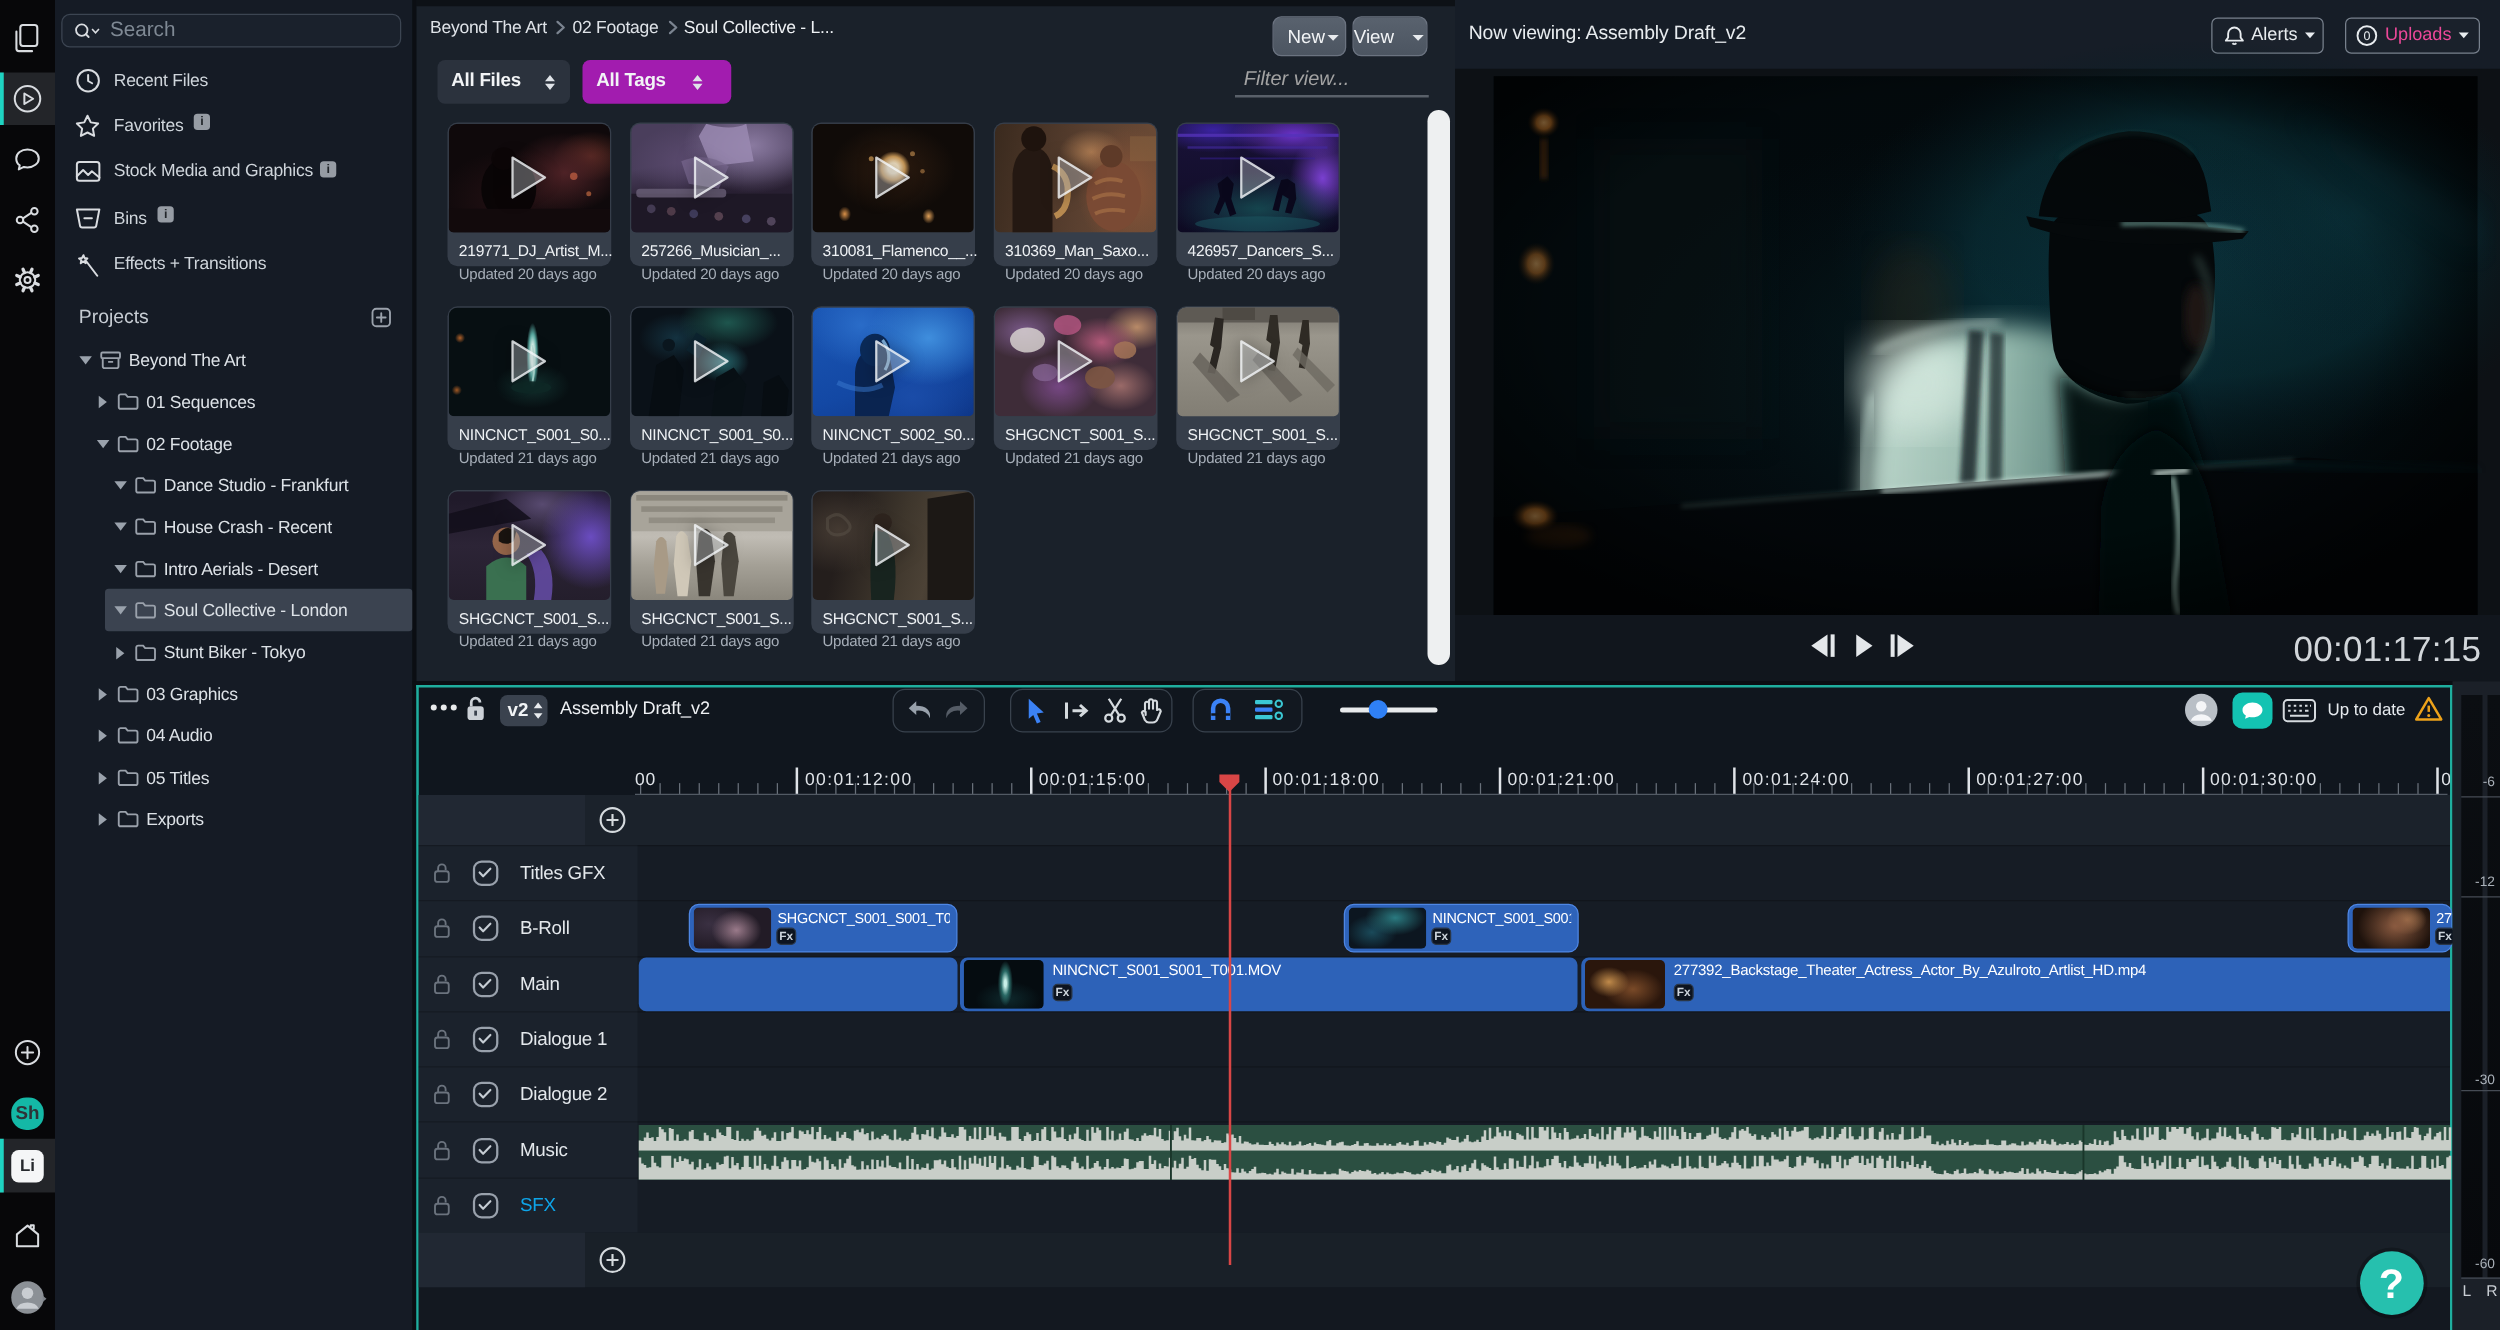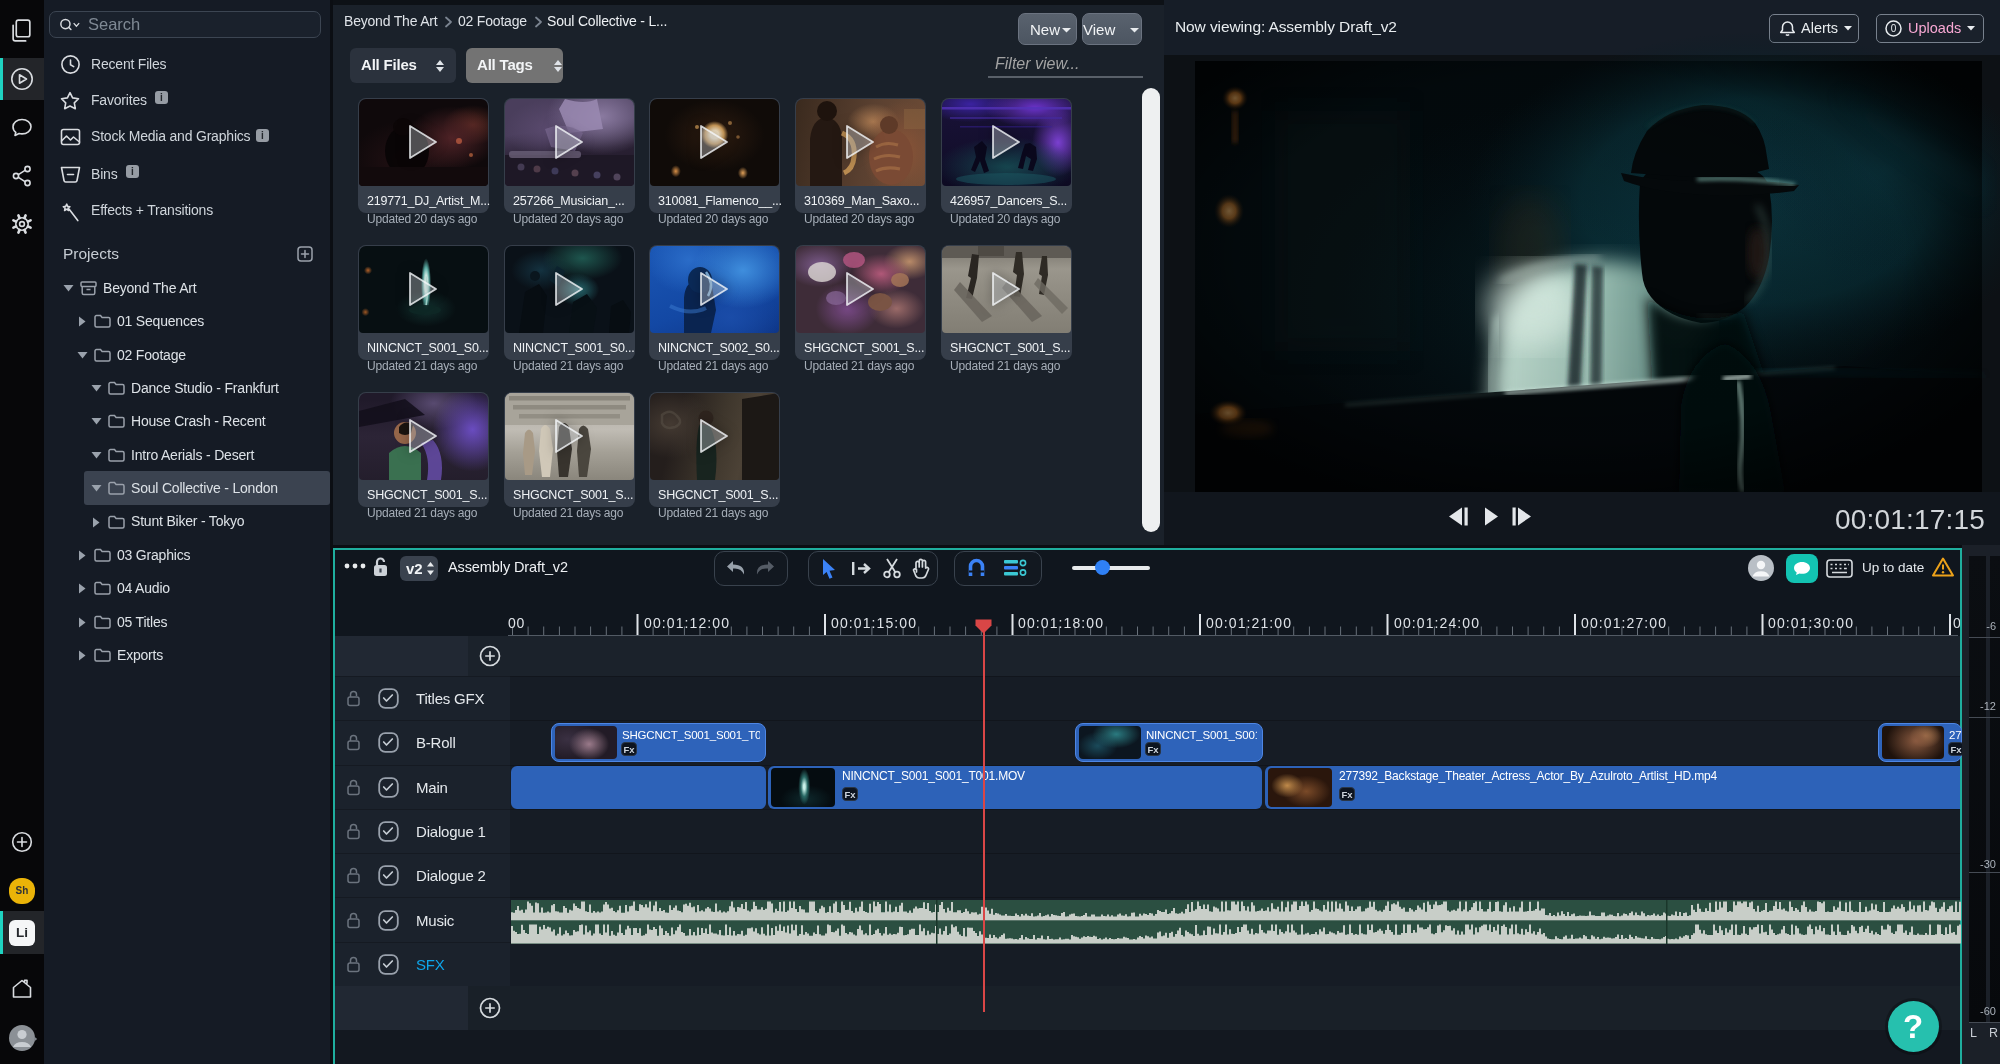--- a/index.html
+++ b/index.html
@@ -45,21 +45,21 @@
   </svg>
 <svg class="ab" style="left:10px;top:212px" width="24" height="24" viewBox="0 0 24 24">
     <circle cx="12" cy="12" r="6.2" fill="none" stroke="#d9dce0" stroke-width="1.6" stroke-linecap="round" stroke-linejoin="round"></circle>
     <circle cx="12" cy="12" r="2.4" fill="none" stroke="#d9dce0" stroke-width="1.6" stroke-linecap="round" stroke-linejoin="round"></circle>
     <path d="M17.9 14.4 L20.6 15.6 M14.4 17.9 L15.6 20.6 M9.6 17.9 L8.4 20.6 M6.1 14.4 L3.4 15.6 M6.1 9.6 L3.4 8.4 M9.6 6.1 L8.4 3.4 M14.4 6.1 L15.6 3.4 M17.9 9.6 L20.6 8.4" stroke="#d9dce0" stroke-width="2.6" fill="none" stroke-linecap="round"></path>
   </svg>
 <svg class="ab" style="left:11px;top:831px" width="22" height="22" viewBox="0 0 22 22">
     <circle cx="11" cy="11" r="9.3" fill="none" stroke="#d9dce0" stroke-width="1.6" stroke-linecap="round" stroke-linejoin="round"></circle>
     <path d="M11 6.5v9 M6.5 11h9" fill="none" stroke="#d9dce0" stroke-width="1.6" stroke-linecap="round" stroke-linejoin="round"></path>
   </svg>
-<div class="ab" style="left:9px;top:878px;width:26px;height:26px;border-radius:12px;background:#eab308;color:#2e3237;font-size:10px;font-weight:700;text-align:center;line-height:26px">Sh</div>
+<div class="ab" style="left:9px;top:878px;width:26px;height:26px;border-radius:12px;background:#14b8a6;color:#2e3237;font-size:15px;font-weight:700;text-align:center;line-height:26px">Sh</div>
 <div class="ab" style="left:9px;top:920px;width:26px;height:26px;border-radius:6px;background:#f5f6f7;color:#26292d;font-size:13.5px;font-weight:700;text-align:center;line-height:26px">Li</div>
 <svg class="ab" style="left:10px;top:977px" width="24" height="24" viewBox="0 0 24 24">
     <path d="M3.5 10.5 L12 3.5 L20.5 10.5 V20 H3.5 Z M14.6 4.8 V3.2 h2.4 v3" fill="none" stroke="#d9dce0" stroke-width="1.6" stroke-linecap="round" stroke-linejoin="round"></path>
   </svg>
 <svg class="ab" style="left:8px;top:1024px" width="28" height="30" viewBox="0 0 28 30">
     <circle cx="14" cy="14" r="13" fill="#8b9096"></circle>
     <circle cx="14" cy="10.5" r="4.6" fill="#c9cdd2"></circle>
     <path d="M5 23 a9.5 7.5 0 0 1 18 0z" fill="#c9cdd2"></path>
     <path d="M26.2 12.5 l3 2.5 -3 2.5z" fill="#7e838a"></path>
   </svg>
@@ -204,21 +204,21 @@
     <path d="M1 1 l4.5 4.5 L10 1z" fill="#e8ebee"></path>
   </svg>
 <div class="ab" style="left:1082px;top:13px;width:60px;height:32px;background:linear-gradient(#59626e,#4c5561);border:1px solid #6b7380;border-radius:7px;color:#f2f4f6;font-size:15px;text-align:left;line-height:31px;">View</div>
 <svg class="ab" style="left:1129px;top:27px" width="10" height="7" viewBox="0 0 10 7">
     <path d="M1 1 l4.5 4.5 L10 1z" fill="#e8ebee"></path>
   </svg>
 <div class="ab" style="left:350px;top:48px;width:106px;height:35px;background:#2b323d;border-radius:6px;color:#f2f4f6;font-size:15px;font-weight:700;letter-spacing:-.2px;line-height:34px;padding-left:11px">All Files</div>
 <svg class="ab" style="left:434px;top:59px" width="12" height="14" viewBox="0 0 12 14">
     <path d="M6 1 l4 5 h-8z M6 13 l-4-5 h8z" fill="#dfe3e8"></path>
   </svg>
-<div class="ab" style="left:466px;top:48px;width:97px;height:35px;background:#737373;border-radius:6px;color:#f2f4f6;font-size:15px;font-weight:700;letter-spacing:-.2px;line-height:34px;padding-left:11px">All Tags</div>
+<div class="ab" style="left:466px;top:48px;width:119px;height:35px;background:#a21caf;border-radius:6px;color:#f2f4f6;font-size:15px;font-weight:700;letter-spacing:-.2px;line-height:34px;padding-left:11px">All Tags</div>
 <svg class="ab" style="left:552px;top:59px" width="12" height="14" viewBox="0 0 12 14">
     <path d="M6 1 l4 5 h-8z M6 13 l-4-5 h8z" fill="#dfe3e8"></path>
   </svg>
 <div class="tx" style="left:995px;top:55px;font-size:16px;font-style:italic;color:#a3a3a3">Filter view...</div>
 <div class="ab" style="left:988px;top:76px;width:155px;height:2px;background:#596069"></div>
 <div class="ab" style="left:1142px;top:88px;width:18px;height:444px;background:#eef0f1;border-radius:9px"></div>
 <div class="card" style="left:358px;top:98px">
     <div class="thumb" style="background:radial-gradient(45px 32px at 72% 45%,#4e2226,transparent),radial-gradient(30px 20px at 88% 30%,#5a2a22,transparent),radial-gradient(60px 40px at 40% 70%,#241114,transparent),#0f090b">
       <svg width="129" height="87" viewBox="0 0 129 87" style="left:0;top:0">
         <ellipse cx="48" cy="52" rx="22" ry="26" fill="#080405" opacity=".9"></ellipse>
@@ -442,21 +442,21 @@
   </svg>
 <div class="tx" style="left:1801px;top:20px;font-size:14.5px;color:#e8ecef">Alerts</div>
 <svg class="ab" style="left:1843px;top:25px" width="10" height="7" viewBox="0 0 10 7">
     <path d="M1 1 l4 4.5 L9 1z" fill="#e8ecef"></path>
   </svg>
 <div class="ab" style="left:1876px;top:14px;width:108px;height:29px;border:1.5px solid #78818d;border-radius:5px;background:rgba(255,255,255,0.02);color:#e8ecef;font-size:14.5px;"></div>
 <svg class="ab" style="left:1885px;top:20px" width="17" height="17" viewBox="0 0 17 17">
     <circle cx="8.5" cy="8.5" r="7.5" fill="none" stroke="#e8ecef" stroke-width="1.5"></circle>
     <text x="8.5" y="12" font-size="10" fill="#e8ecef" text-anchor="middle" font-family="Liberation Sans">0</text>
   </svg>
-<div class="tx" style="left:1908px;top:20px;font-size:14.5px;color:#f9a8d4">Uploads</div>
+<div class="tx" style="left:1908px;top:20px;font-size:14.5px;color:#ec4899">Uploads</div>
 <svg class="ab" style="left:1966px;top:25px" width="10" height="7" viewBox="0 0 10 7">
     <path d="M1 1 l4 4.5 L9 1z" fill="#e8ecef"></path>
   </svg>
 <svg class="ab" style="left:1195px;top:61px" width="787" height="431" viewBox="0 0 787 431">
 <defs>
 <radialGradient id="tealA" cx="50%" cy="50%" r="50%">
  <stop offset="0%" stop-color="#0e4350"></stop>
         <stop offset="60%" stop-color="#093038"></stop>
         <stop offset="100%" stop-color="#051a20" stop-opacity="0"></stop>
 </radialGradient>

